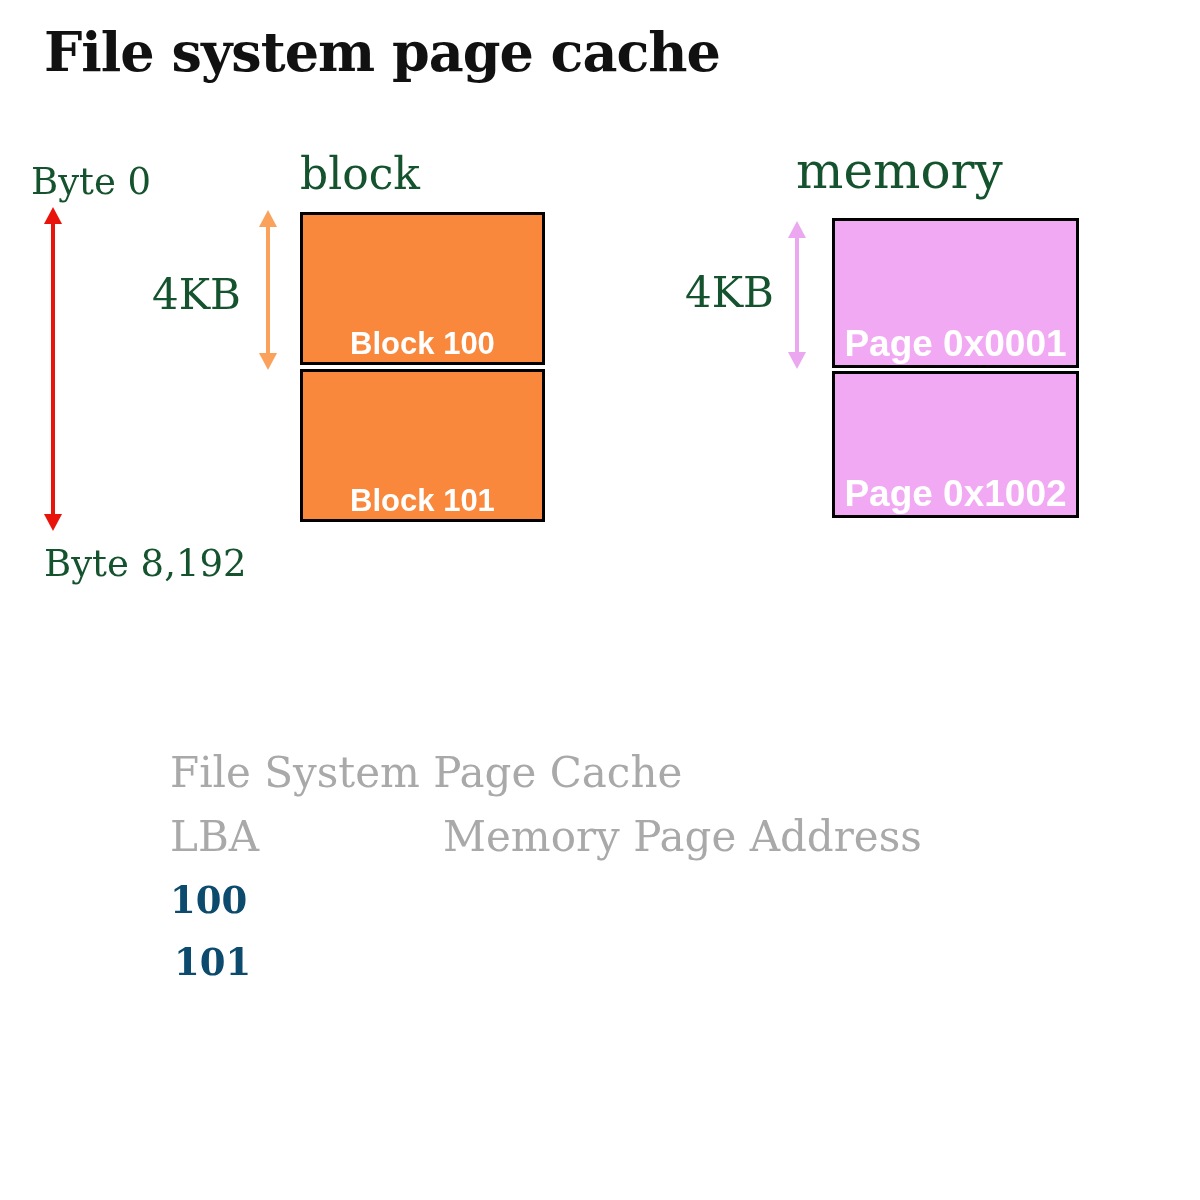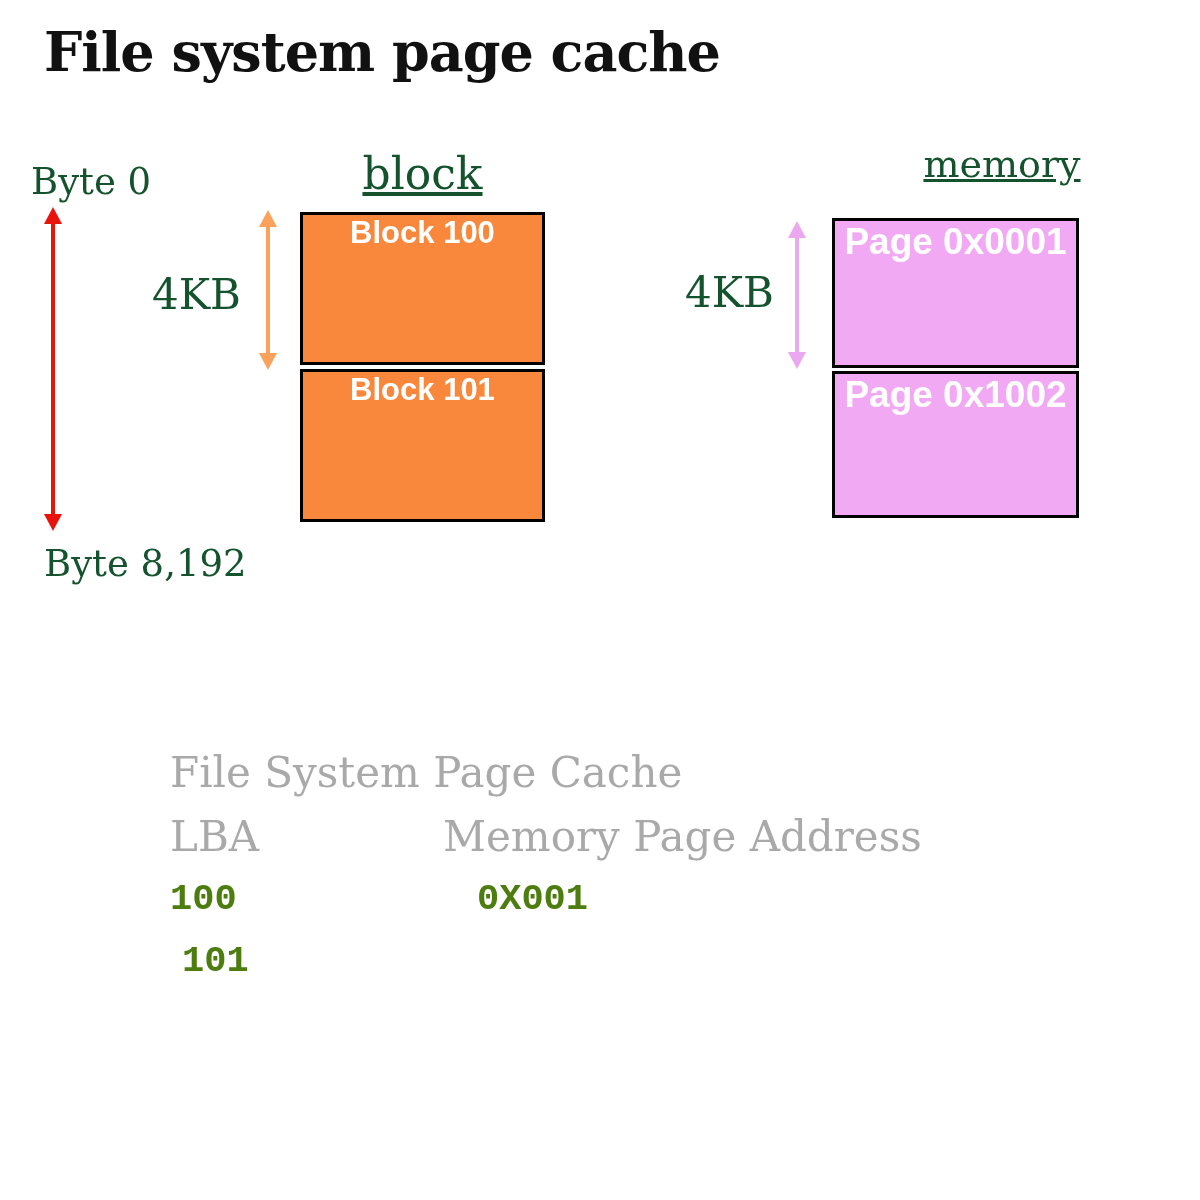--- a/index.html
+++ b/index.html
@@ -26,23 +26,23 @@
     letter-spacing: -1px;
     white-space: nowrap;
   }
 
   .serif-label {
     white-space: nowrap;
     color: #14532d;
   }
   .byte-start   { left: 31px;  top: 160px; font-size: 37px; }
   .byte-end     { left: 44px;  top: 542px; font-size: 37px; }
-  .col-heading  { font-size: 44px; text-align: center; text-decoration: underline; }
+  .col-heading  { font-size: 44px; text-align: left; }
   .block-heading  { left: 300px; top: 148px; width: 245px; }
-  .memory-heading { left: 876px; top: 142px; width: 252px; font-size: 38px; }
+  .memory-heading { left: 796px; top: 142px; width: 252px; font-size: 50px; }
   .size-label   { font-size: 42px; font-weight: 500; }
   .size-left    { left: 152px; top: 270px; }
   .size-right   { left: 685px; top: 268px; }
 
   
   .varrow {
     width: 26px;
   }
   .varrow .shaft {
     position: absolute;
@@ -67,21 +67,21 @@
 
   .arrow-byte   { left: 40px;  top: 207px; height: 324px; color: var(--byte-arrow, #e8130a); }
   .arrow-block  { left: 255px; top: 210px; height: 160px; color: var(--block-arrow, #faa25c); }
   .arrow-page   { left: 784px; top: 221px; height: 148px; color: var(--page-arrow, #eba7ef); }
 
   
   .box {
     box-sizing: border-box;
     border: 3px solid #000000;
     display: flex;
-    align-items: flex-start;
+    align-items: flex-end;
     justify-content: center;
     font-family: "Liberation Sans", sans-serif;
     font-weight: bold;
     color: #ffffff;
   }
   .block-box {
     left: 300px;
     width: 245px;
     height: 153px;
     background: var(--block-fill, #f9883c);
@@ -101,29 +101,28 @@
   
   .tbl-muted {
     color: var(--muted-text, #a9a9a9);
     font-size: 42px;
     white-space: nowrap;
   }
   .tbl-title { left: 170px; top: 748px; }
   .tbl-col-1 { left: 170px; top: 812px; }
   .tbl-col-2 { left: 443px; top: 812px; text-align: right; }
   .tbl-cell {
-    color: #4d7c0f;
+    color: #0c4a6e;
     font-size: 37px;
     font-weight: bold;
     white-space: nowrap;
-    font-family: Liberation Mono, monospace;
   }
   .tbl-r1c1 { left: 170px; top: 878px; }
   .tbl-r1c2 { left: 477px; top: 878px; }
-  .tbl-r2c1 { left: 182px; top: 940px; }
+  .tbl-r2c1 { left: 174px; top: 940px; }
   .tbl-r2c2 { left: 481px; top: 940px; }
 </style>
 </head>
 <body>
 
 <div class="canvas">
 
   <div class="abs page-title">File system page cache</div>
 
   <div class="abs serif-label byte-start">Byte 0</div>
@@ -159,16 +158,15 @@
     <span>Page 0x0001</span>
   </div>
   <div class="abs box page-box second">
     <span>Page 0x1002</span>
   </div>
 
   <div class="abs tbl-muted tbl-title">File System Page Cache</div>
   <div class="abs tbl-muted tbl-col-1">LBA</div>
   <div class="abs tbl-muted tbl-col-2">Memory Page Address</div>
   <div class="abs tbl-cell tbl-r1c1">100</div>
-  <div class="abs tbl-cell tbl-r1c2">0X001</div>
   <div class="abs tbl-cell tbl-r2c1">101</div>
 
 </div>
 
 </body></html>

